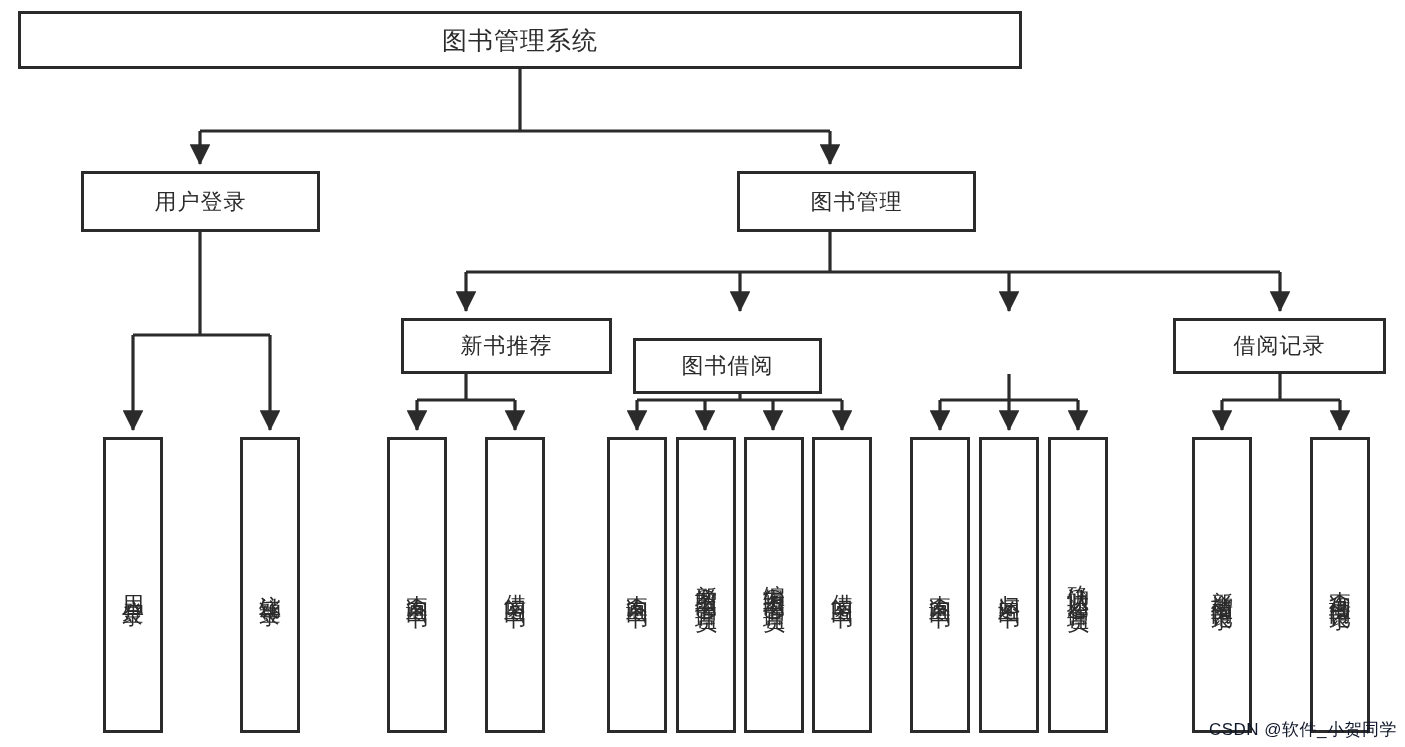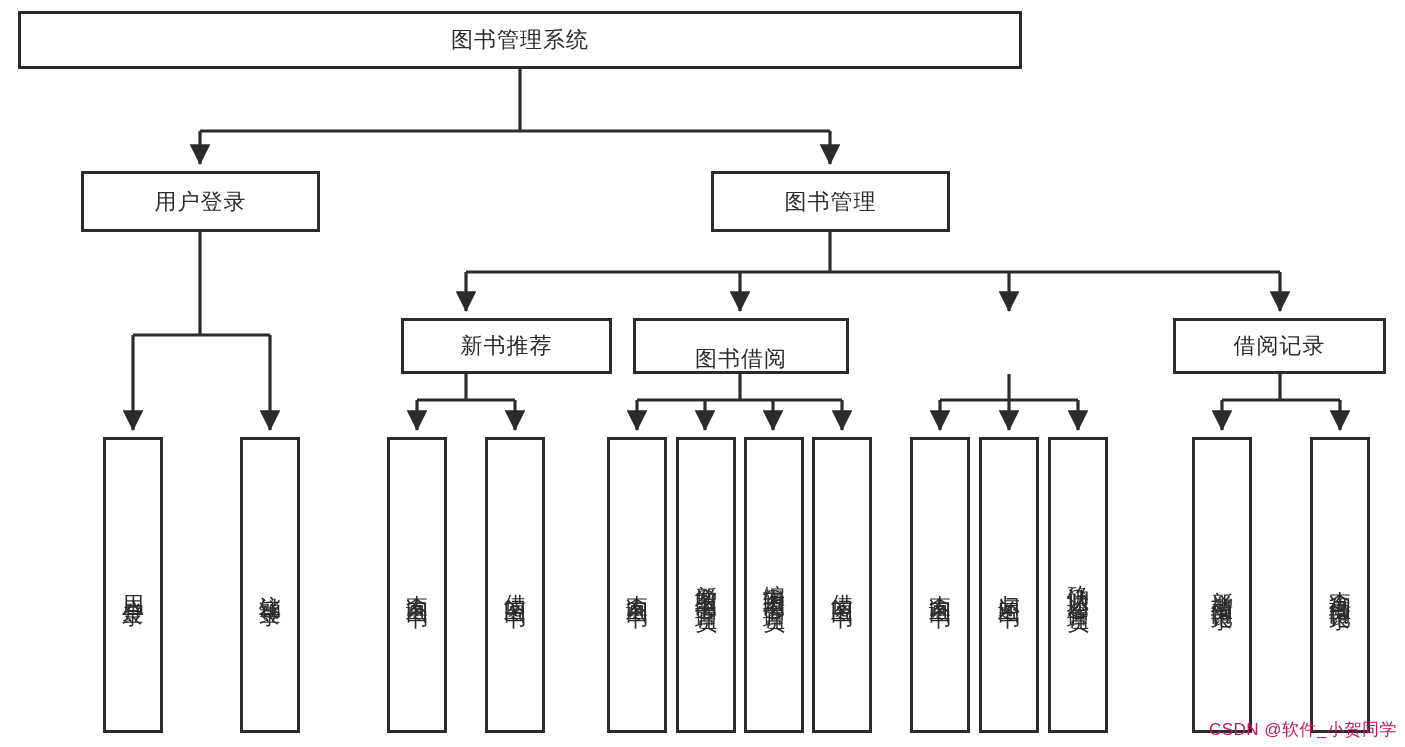--- a/index.html
+++ b/index.html
@@ -32,40 +32,40 @@
     align-items: center;
     justify-content: center;
     color: #2b2b2b;
   }
   .node .label {
     font-size: 22px;
     line-height: 1.15;
     letter-spacing: 1px;
     white-space: nowrap;
   }
-  .node.root .label { font-size: 22px; }
+  .node.root .label { font-size: 25px; }
   .node.leaf {
     align-items: center;
     justify-content: center;
   }
   .node.leaf .label {
     writing-mode: vertical-rl;
     text-orientation: upright;
     font-size: 22px;
     letter-spacing: 4px;
     line-height: 1;
     white-space: nowrap;
     max-height: 100%;
   }
   #watermark {
     position: absolute;
     right: 8px;
     bottom: 6px;
     font-size: 17px;
-    color: #be185d;
+    color: #0f172a;
     letter-spacing: 0.5px;
     white-space: nowrap;
     user-select: none;
   }
 </style>
 </head>
 <body>
 
 <div id="canvas">
 
@@ -120,29 +120,29 @@
   </svg>
 
   <div class="node root" style="left:18px; top:11px; width:1004px; height:58px;">
     <span class="label">图书管理系统</span>
   </div>
 
   <div class="node" style="left:81px; top:171px; width:239px; height:61px;">
     <span class="label">用户登录</span>
   </div>
 
-  <div class="node" style="left:711px; top:171px; width:239px; height:61px;">
+  <div class="node" style="left:737px; top:171px; width:239px; height:61px;">
     <span class="label">图书管理</span>
   </div>
 
   <div class="node" style="left:361px; top:318px; width:211px; height:56px;margin-left:40px;">
     <span class="label">新书推荐</span>
   </div>
 
-  <div class="node" style="left:633px; top:318px; width:216px; height:56px;align-items:flex-end;">
+  <div class="node" style="left:633px; top:338px; width:189px; height:56px;">
     <span class="label">图书借阅</span>
   </div>
 
 
   <div class="node" style="left:1173px; top:318px; width:213px; height:56px;">
     <span class="label">借阅记录</span>
   </div>
 
   <div class="node leaf" style="left:103px; top:437px; width:60px; height:296px;">
     <span class="label">用户登录</span>

